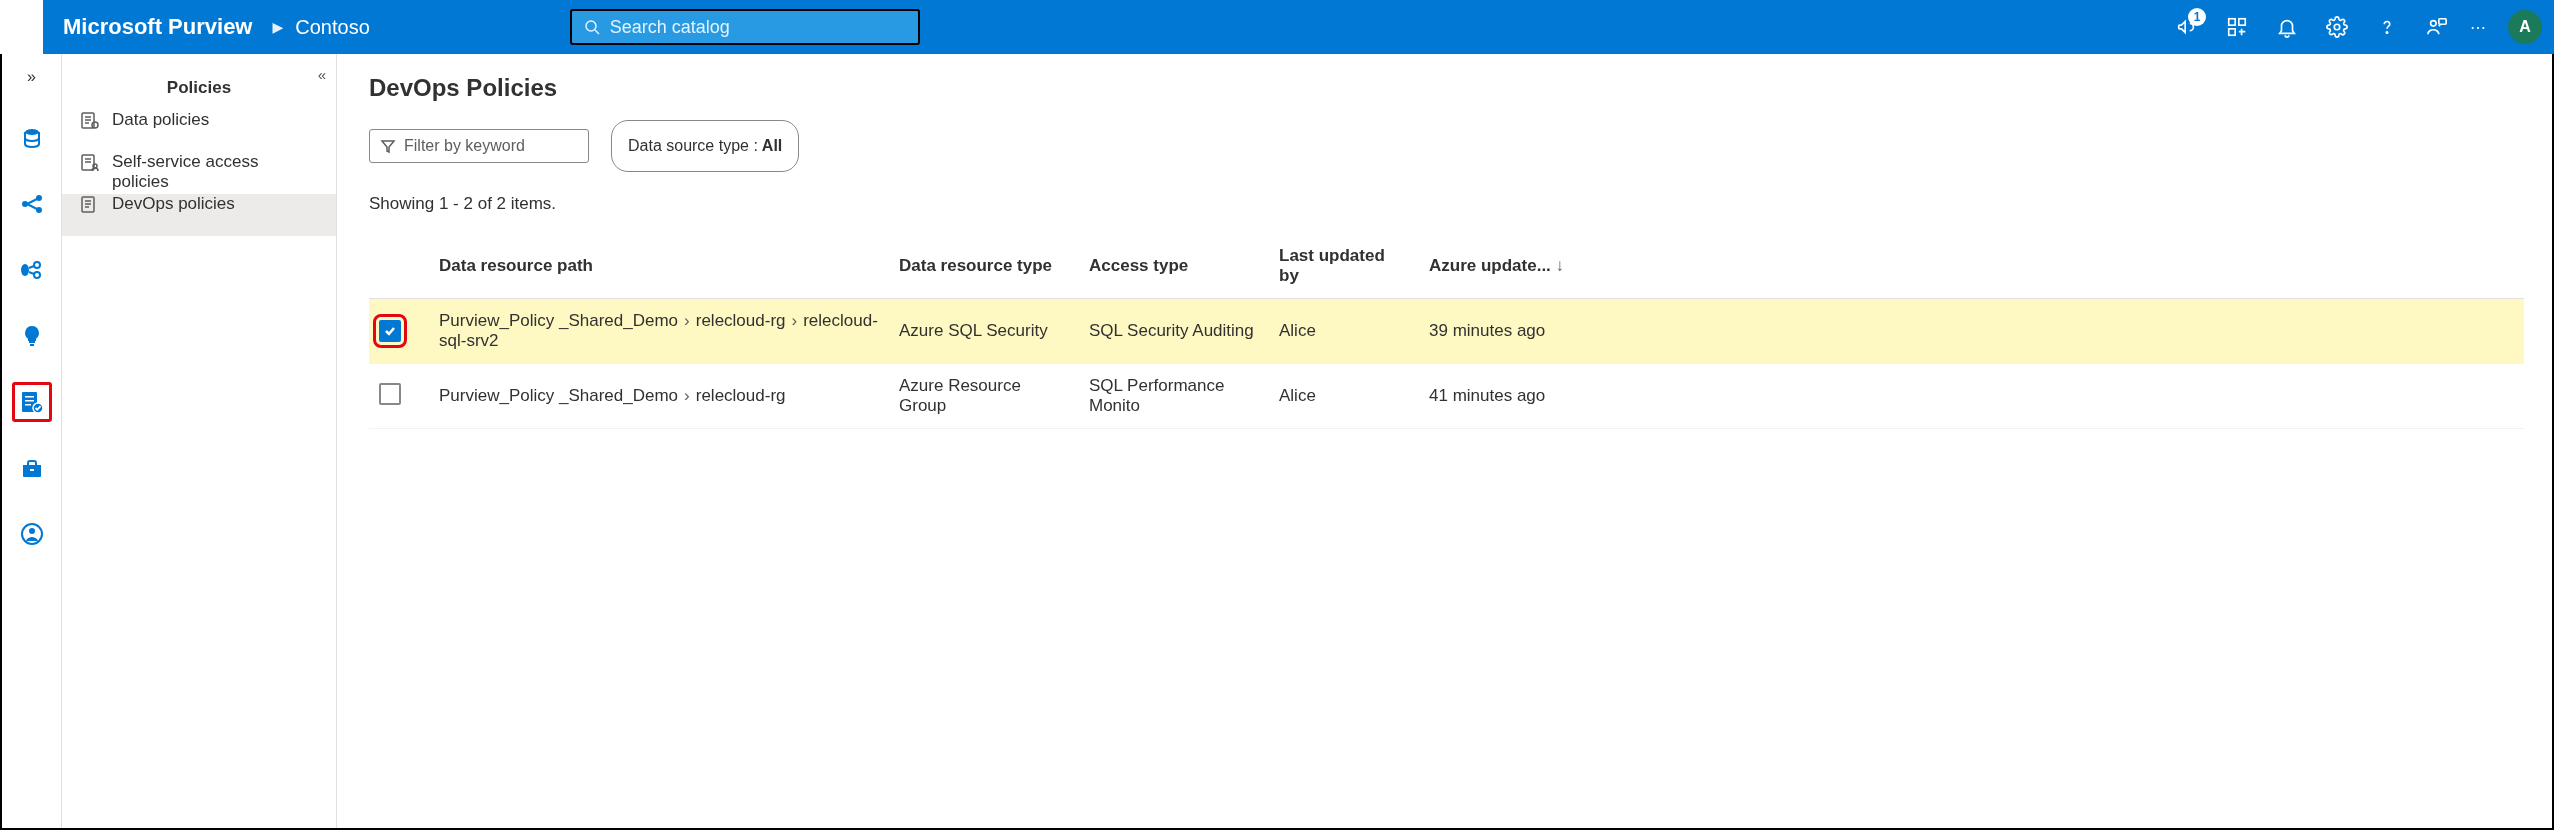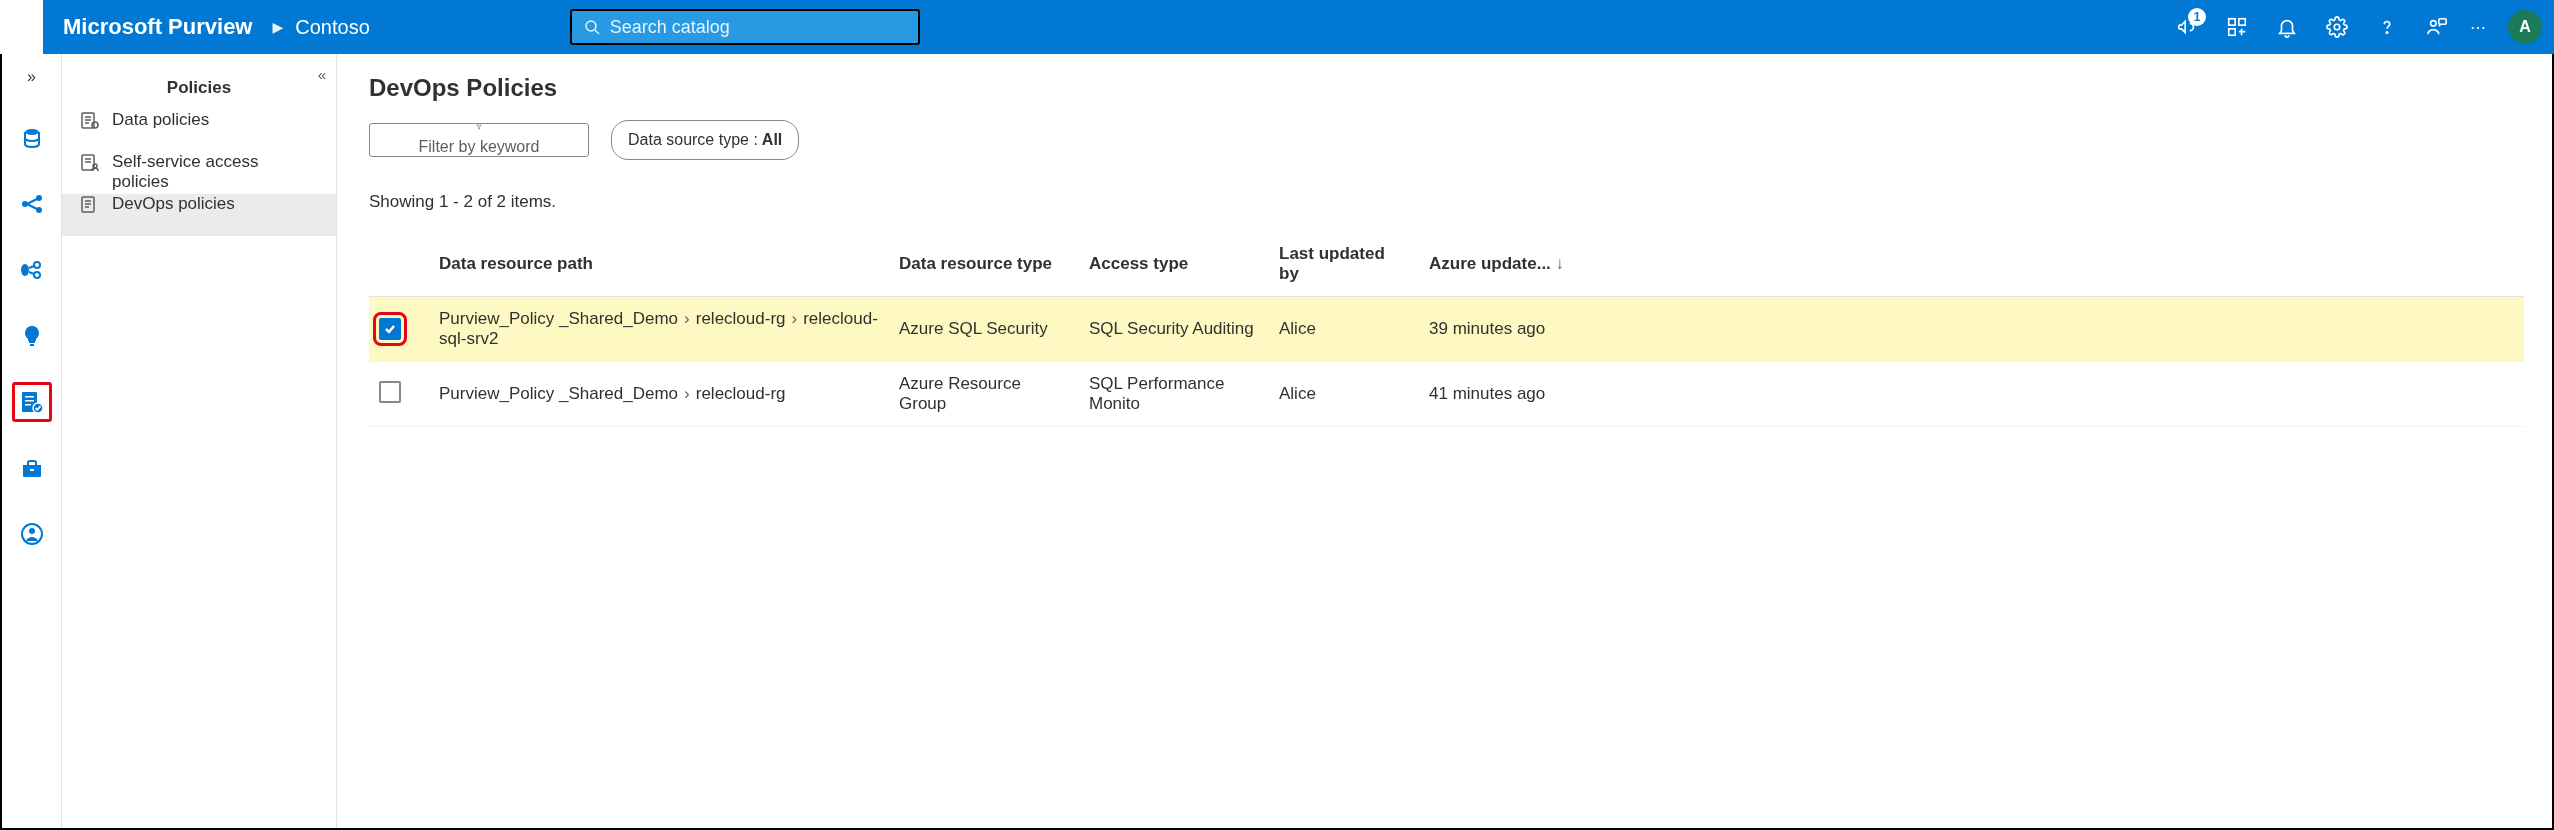--- a/index.html
+++ b/index.html
@@ -117,30 +117,30 @@
   .tool-btn.highlighted { border: 3px solid #e30613; }
 
   .filter-row {
     display: flex; align-items: center; gap: 22px;
     margin-top: 18px;
   }
   .keyword-box {
     width: 220px; height: 34px;
     border: 1px solid #8a8886; border-radius: 3px;
     display: flex; align-items: center; gap: 8px;
-    padding: 0 10px; color: #605e5c; font-size: 16px; flex-direction: column;
+    padding: 0 10px; color: #605e5c; font-size: 16px;
   }
   .pill {
-    height: 40px; border: 1px solid #8a8886; border-radius: 17px;
+    height: 52px; border: 1px solid #8a8886; border-radius: 17px;
     display: flex; align-items:center; padding: 0 16px;
     font-size: 16px; color:#323130;
   }
   .pill strong { font-weight: 600; margin-left: 4px;}
 
-  .count-line { font-size: 17px; color: #323130; margin: 32px 0 20px; }
+  .count-line { font-size: 17px; color: #323130; margin: 22px 0 20px; }
 
   
   table { width: 100%; border-collapse: collapse; }
   th {
     text-align: left; font-size: 17px; font-weight: 600;
     color: #323130; padding: 12px 10px;
     border-bottom: 1px solid #e1e1e1;
   }
   th.sort::after { content: " ↓"; color: #605e5c; }
   td {

